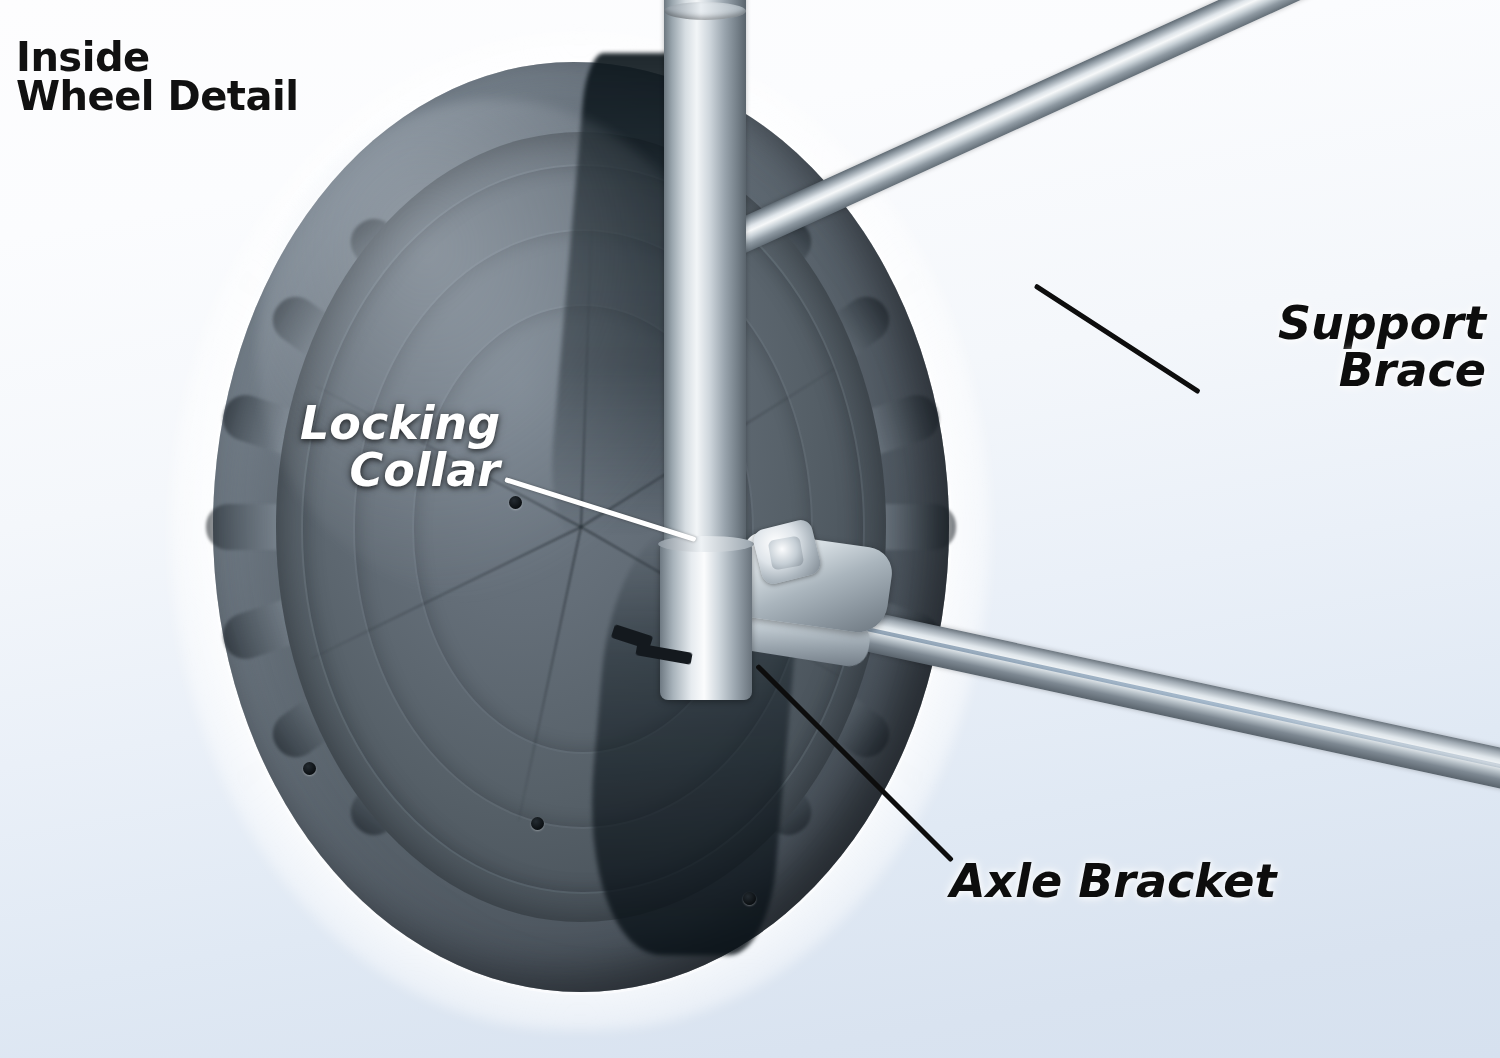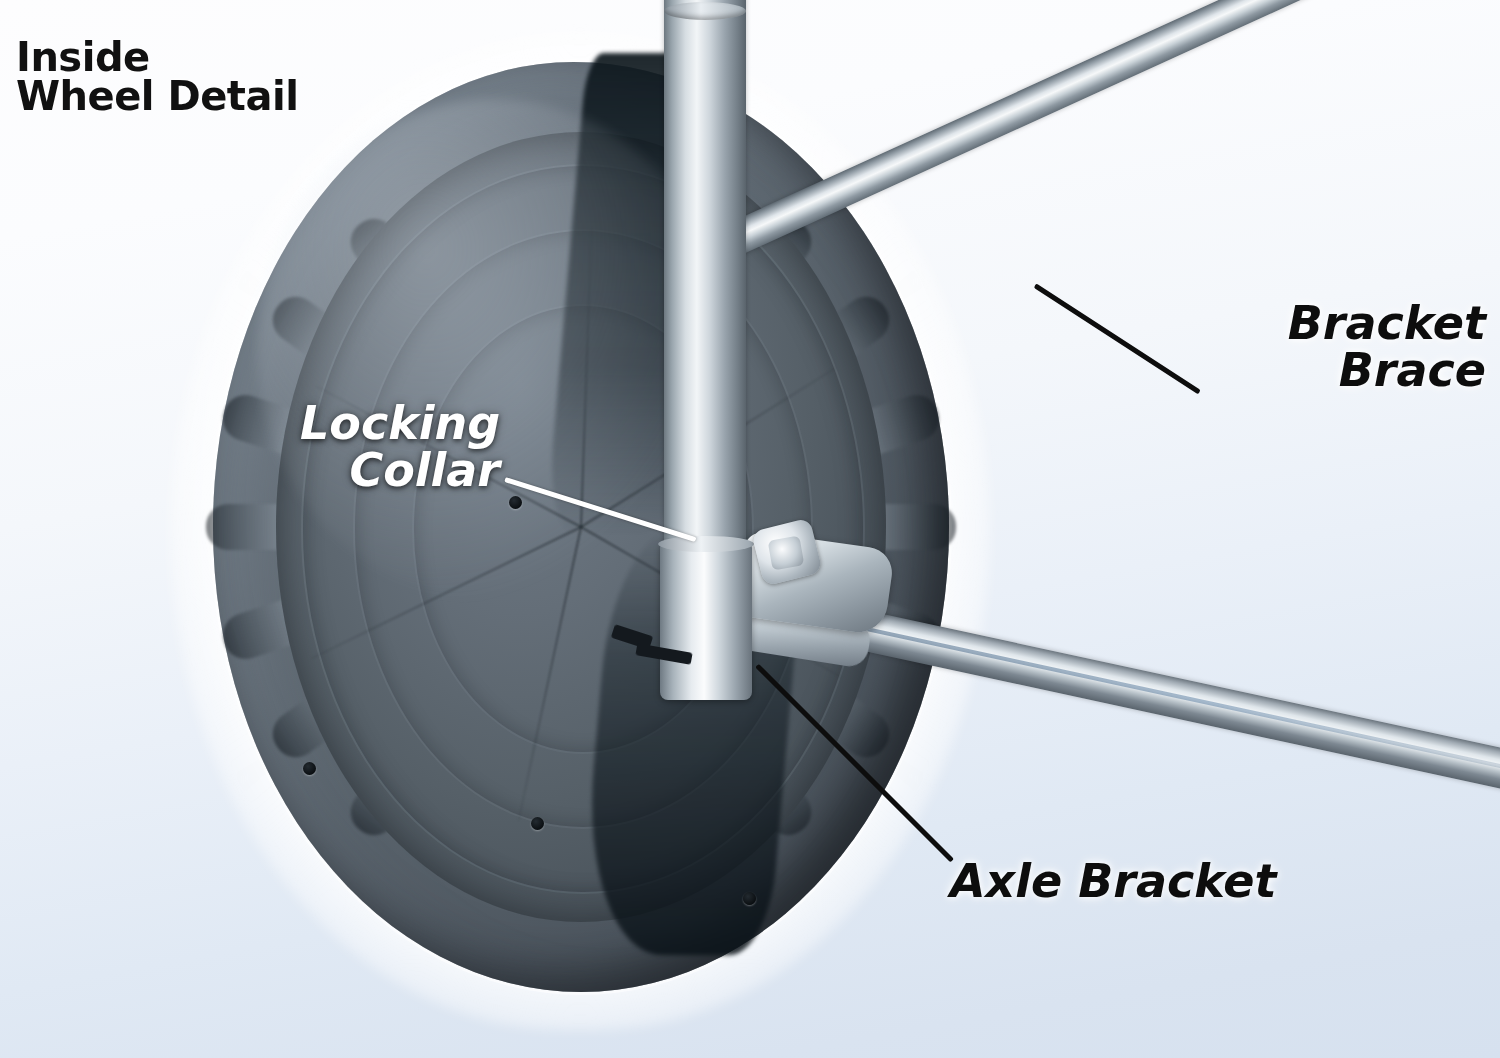--- a/index.html
+++ b/index.html
@@ -462,21 +462,21 @@
 
   <div class="leader black" style="left: 1035px; top: 283px; width: 196px; transform: rotate(33deg);"></div>
 
   <div class="leader white" style="left: 505px; top: 477px; width: 200px; transform: rotate(17.5deg);"></div>
 
   <div class="leader black" style="left: 757px; top: 663px; width: 276px; transform: rotate(45deg);"></div>
 
   <div id="page-title">Inside
 Wheel Detail</div>
 
-  <div class="callout" id="callout-support-brace">Bracket
+  <div class="callout" id="callout-support-brace">Support
 Brace</div>
 
   <div class="callout" id="callout-axle-bracket">Axle Bracket</div>
 
   <div class="callout" id="callout-locking-collar">Locking
 Collar</div>
 
 </div>
 
 </body></html>

